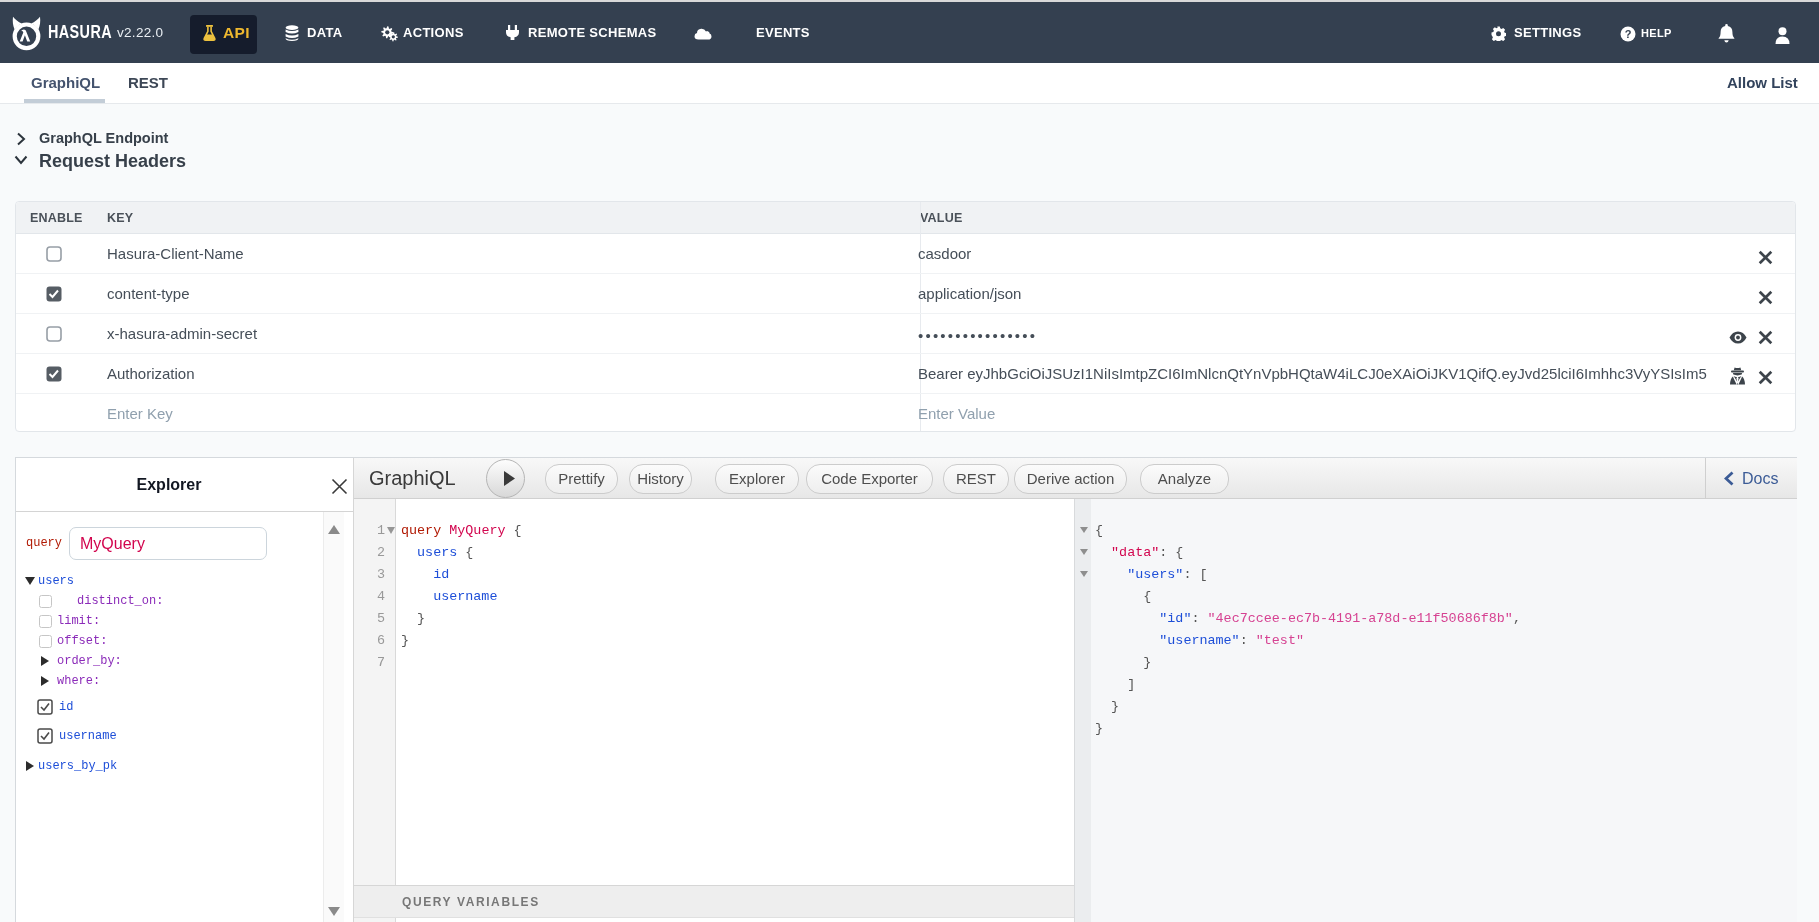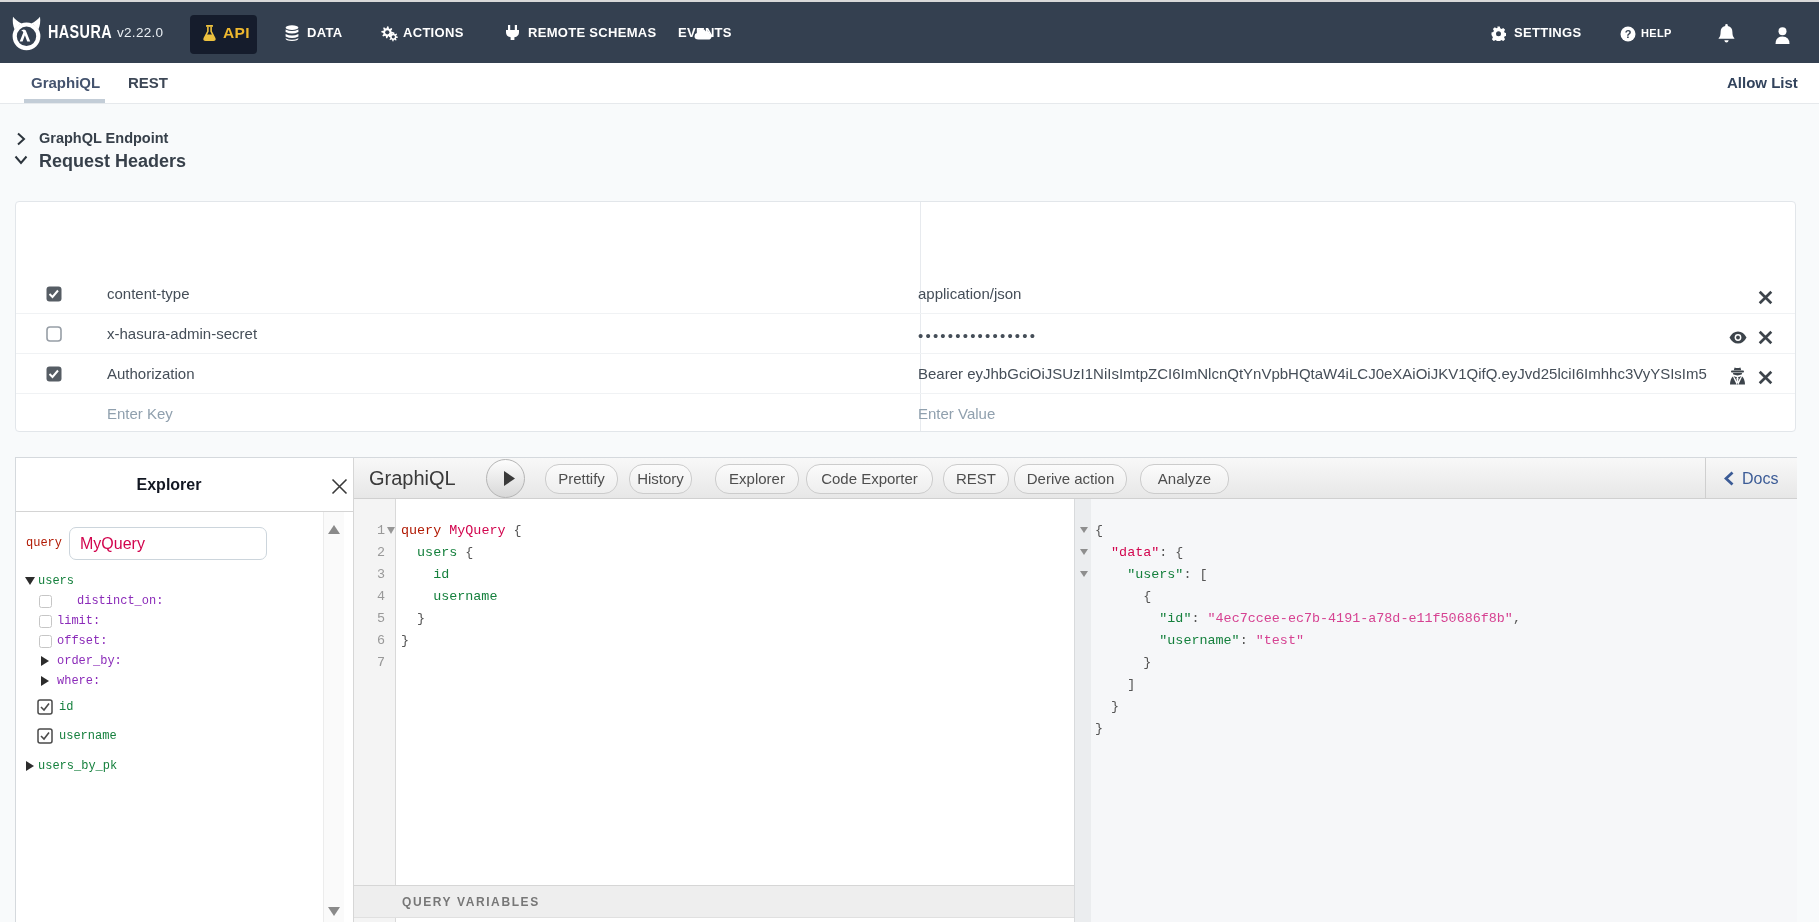--- a/index.html
+++ b/index.html
@@ -29,21 +29,21 @@
 .tbtn { position:absolute; top:6px; height:30px; background:linear-gradient(#fbfbfb,#eeeeee); border:1px solid #ccc; border-radius:14px; color:#4e4e4e; font-size:15px; text-align:center; line-height:28px; }
 #editor { position:absolute; left:338px; top:41px; width:720px; height:423px; background:#fff; }
 #gutter { position:absolute; left:0; top:0; width:42px; height:423px; background:#f4f4f4; border-right:1px solid #d9d9d9; }
 .lnum { position:absolute; right:10px; width:30px; text-align:right; font-family:"Liberation Mono",monospace; font-size:13.4px; color:#999; line-height:22px; }
 .cline { position:absolute; left:47px; font-family:"Liberation Mono",monospace; font-size:13.4px; line-height:22px; white-space:pre; color:#555; }
 #varbar { position:absolute; left:0; top:386px; width:720px; height:33px; background:#eeeeee; border-top:1px solid #d6d6d6; border-bottom:1px solid #e0e0e0; }
 #result { position:absolute; left:1058px; top:41px; width:723px; height:423px; background:#f6f7f9; }
 #foldgut { position:absolute; left:0; top:0; width:17px; height:423px; background:#ebedef; border-left:1px solid #d8dadc; }
 .rline { position:absolute; left:21px; font-family:"Liberation Mono",monospace; font-size:13.4px; line-height:22px; white-space:pre; color:#555; }
 .tnode { position:absolute; font-family:"Liberation Mono",monospace; font-size:12px; white-space:pre; }
-.blue { color:#15803d; }
+.blue { color:#1d4ed8; }
 .purp { color:#8B2BB9; }
 .red  { color:#B11A04; }
 .pink { color:#D2054E; }
 .str  { color:#D64292; }
 </style>
 </head>
 <body>
 <div id="topstrip"></div>
 <div id="nav">
 
@@ -84,21 +84,21 @@
     <g fill="#fff">
         <rect x="3" y="1" width="2.2" height="5"></rect>
         <rect x="9.8" y="1" width="2.2" height="5"></rect>
         <path d="M1 6 h13 v2.2 q0 4.2-4.6 5 v2.8 h-3.8 v-2.8 Q1 12.4 1 8.2 Z"></path>
       </g>
   </svg>
   <div class="item" style="left:528px;">REMOTE SCHEMAS</div>
   <svg class="abs" style="left:694px;top:26px" width="18" height="12" viewBox="0 0 18 12">
     <path d="M4.5 11.5 Q.5 11.5 .5 8.2 Q.5 5.5 3 5.1 Q3 1 7.2 .7 Q10.6.5 12 3.4 Q13 2.8 14.2 3.4 Q15.6 4 15.6 5.6 Q17.5 6.4 17.5 8.4 Q17.5 11.5 14 11.5 Z" fill="#fff"></path>
   </svg>
-  <div class="item" style="left:678px;">EVENTS</div>
+  <div class="item" style="left:756px;">EVENTS</div>
   <svg class="abs" style="left:1491px;top:24px" width="15" height="15" viewBox="0 0 15 15">
     <path d="M6.2.5 h2.6 l.4 1.8 1.4.6 1.6-1 1.9 1.9-1 1.6 .6 1.4 1.8.4 v2.6 l-1.8.4-.6 1.4 1 1.6-1.9 1.9-1.6-1-1.4.6-.4 1.8 H6.2 l-.4-1.8-1.4-.6-1.6 1-1.9-1.9 1-1.6-.6-1.4L.5 9.1 V6.5 l1.8-.4.6-1.4-1-1.6L3.8 1.2l1.6 1 1.4-.6Z" fill="#fff"></path>
     <circle cx="7.5" cy="7.8" r="2.5" fill="#344050"></circle>
   </svg>
   <div class="item" style="left:1514px;font-size:13px;">SETTINGS</div>
   <svg class="abs" style="left:1620px;top:24px" width="16" height="16" viewBox="0 0 16 16">
     <circle cx="8" cy="8" r="7.5" fill="#fff"></circle>
     <text x="8" y="12" font-size="11" font-weight="bold" fill="#344050" text-anchor="middle" font-family="Liberation Sans,sans-serif">?</text>
   </svg>
   <div class="item" style="left:1641px;font-size:11px;">HELP</div>
@@ -121,21 +121,36 @@
   <svg class="abs" style="left:16px;top:132px" width="10" height="14" viewBox="0 0 10 14">
       <path d="M2 1.5 L8 7 L2 12.5" stroke="#2c343c" stroke-width="2" fill="none"></path>
     </svg>
   <div class="abs" style="left:39px;top:128px;height:21px;line-height:21px;font-size:14.5px;font-weight:bold;color:#37404a;">GraphQL Endpoint</div>
   <svg class="abs" style="left:14px;top:155px" width="14" height="10" viewBox="0 0 14 10">
       <path d="M1.5 1.5 L7 8 L12.5 1.5" stroke="#2c343c" stroke-width="2" fill="none"></path>
     </svg>
   <div class="abs" style="left:39px;top:151px;height:21px;line-height:21px;font-size:18px;font-weight:bold;color:#37404a;">Request Headers</div>
 </div>
 <div id="htable">
+  <div id="thead">
+    <div class="hcell" style="left:14px;">ENABLE</div>
+    <div class="hcell" style="left:91px;">KEY</div>
+    <div class="hcell" style="left:904px;">VALUE</div>
+  </div>
   <div id="vline"></div>
+  <div class="trow" style="top:32px;">
+    <svg class="abs" style="left:30px;top:12px" width="16" height="16" viewBox="0 0 16 16">
+        <rect x="1" y="1" width="14" height="14" rx="3" fill="#fff" stroke="#979ea6" stroke-width="1.6"></rect>
+      </svg>
+    <div class="key">Hasura-Client-Name</div>
+    <div class="val">casdoor</div>
+    <svg class="xbtn" viewBox="0 0 15 15">
+        <path d="M1.7 1.7 L13.3 13.3 M13.3 1.7 L1.7 13.3" stroke="#3d444b" stroke-width="2.7"></path>
+      </svg>
+  </div>
   <div class="trow" style="top:72px;">
     <svg class="abs" style="left:30px;top:12px" width="16" height="16" viewBox="0 0 16 16">
         <rect x="0.5" y="0.5" width="15" height="15" rx="3" fill="#565d64"></rect>
         <path d="M3.5 8 L6.5 11 L12 4.5" stroke="#fff" stroke-width="2" fill="none"></path>
       </svg>
     <div class="key">content-type</div>
     <div class="val">application/json</div>
     <svg class="xbtn" viewBox="0 0 15 15">
         <path d="M1.7 1.7 L13.3 13.3 M13.3 1.7 L1.7 13.3" stroke="#3d444b" stroke-width="2.7"></path>
       </svg>

